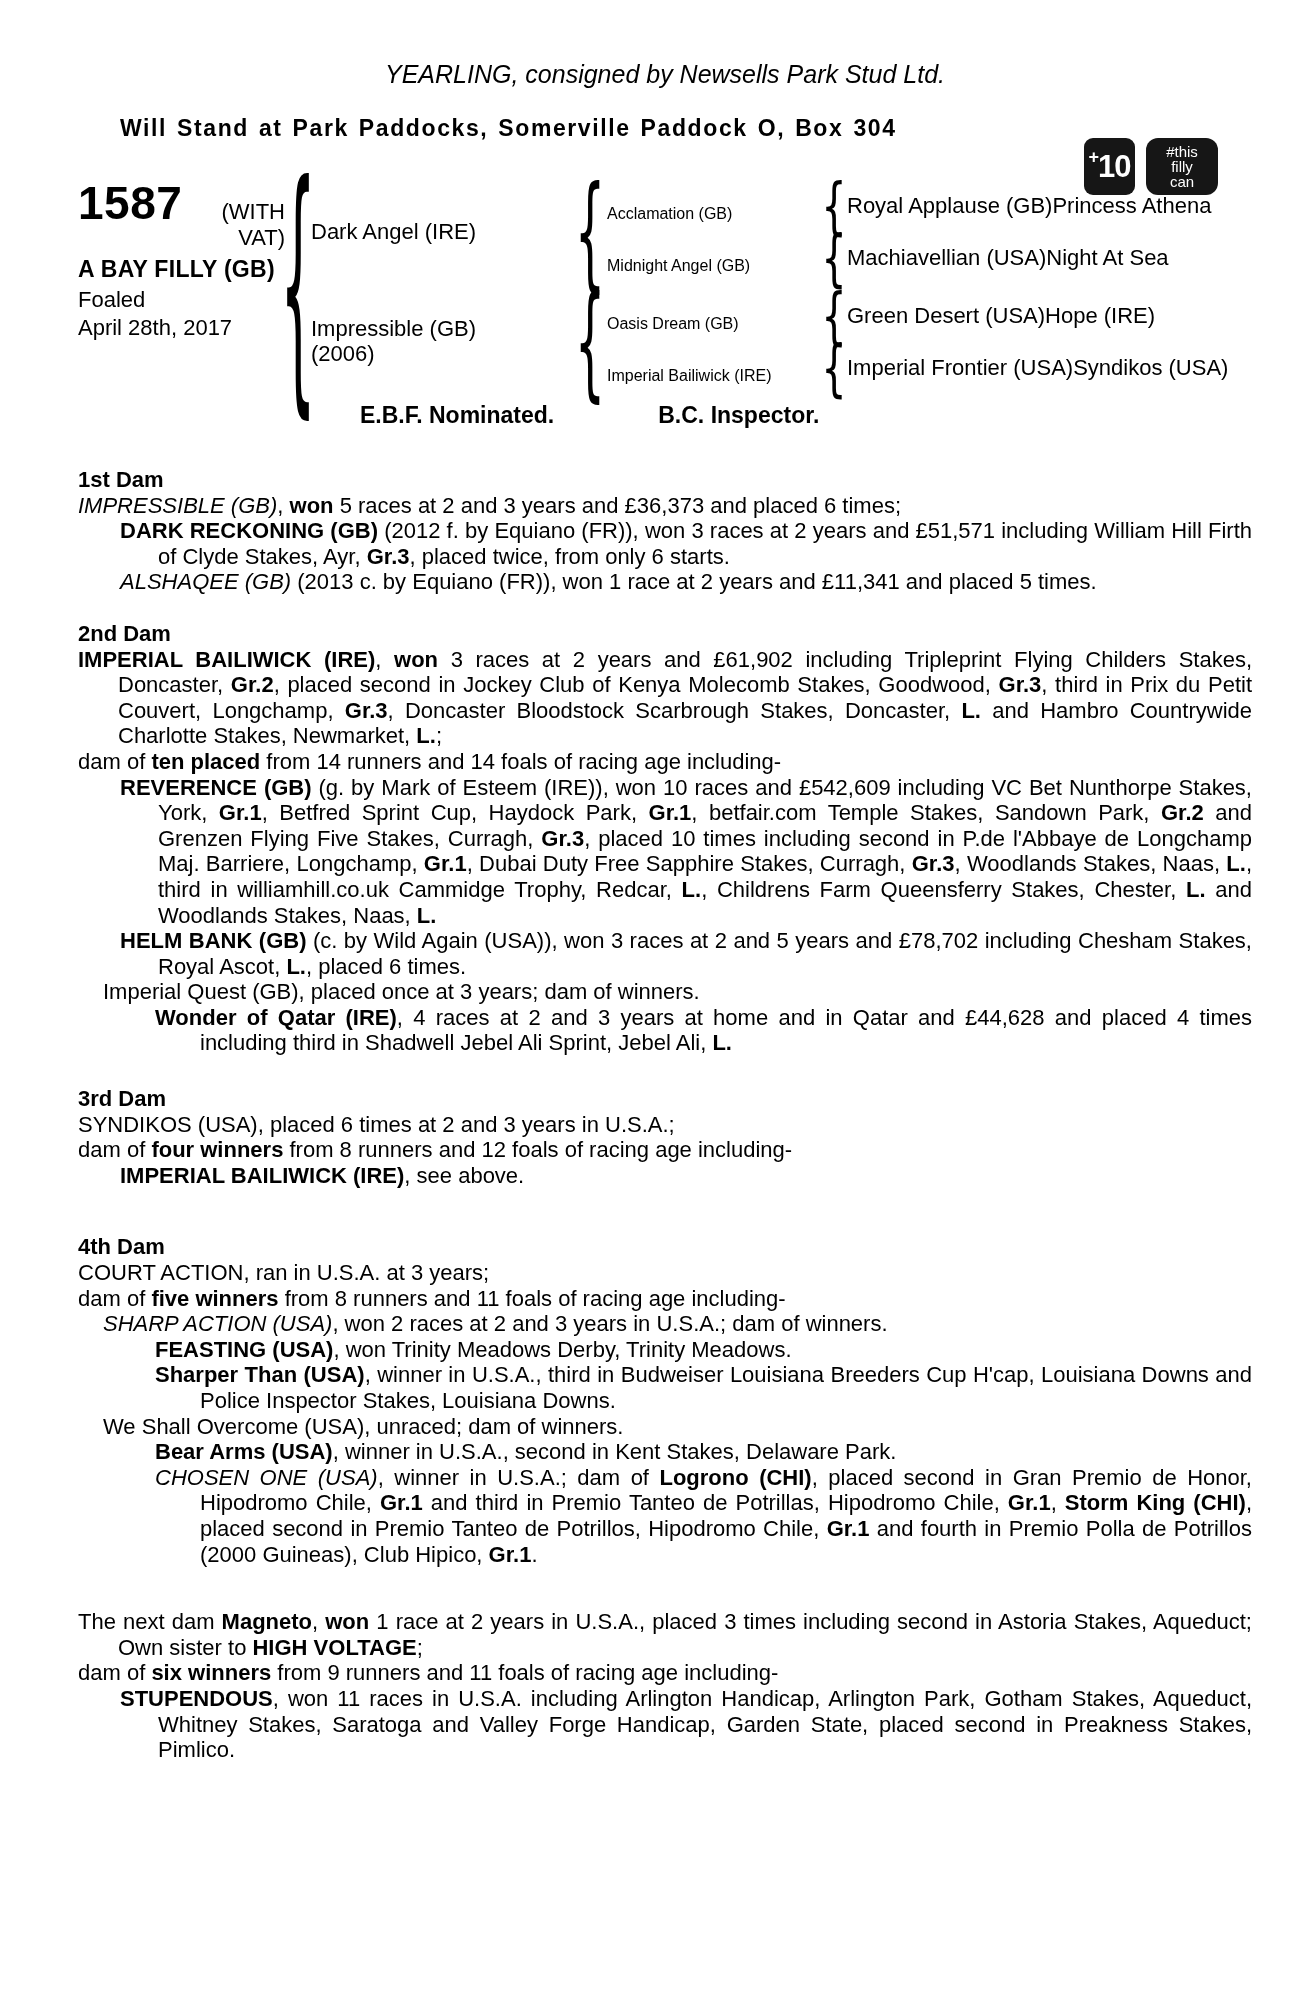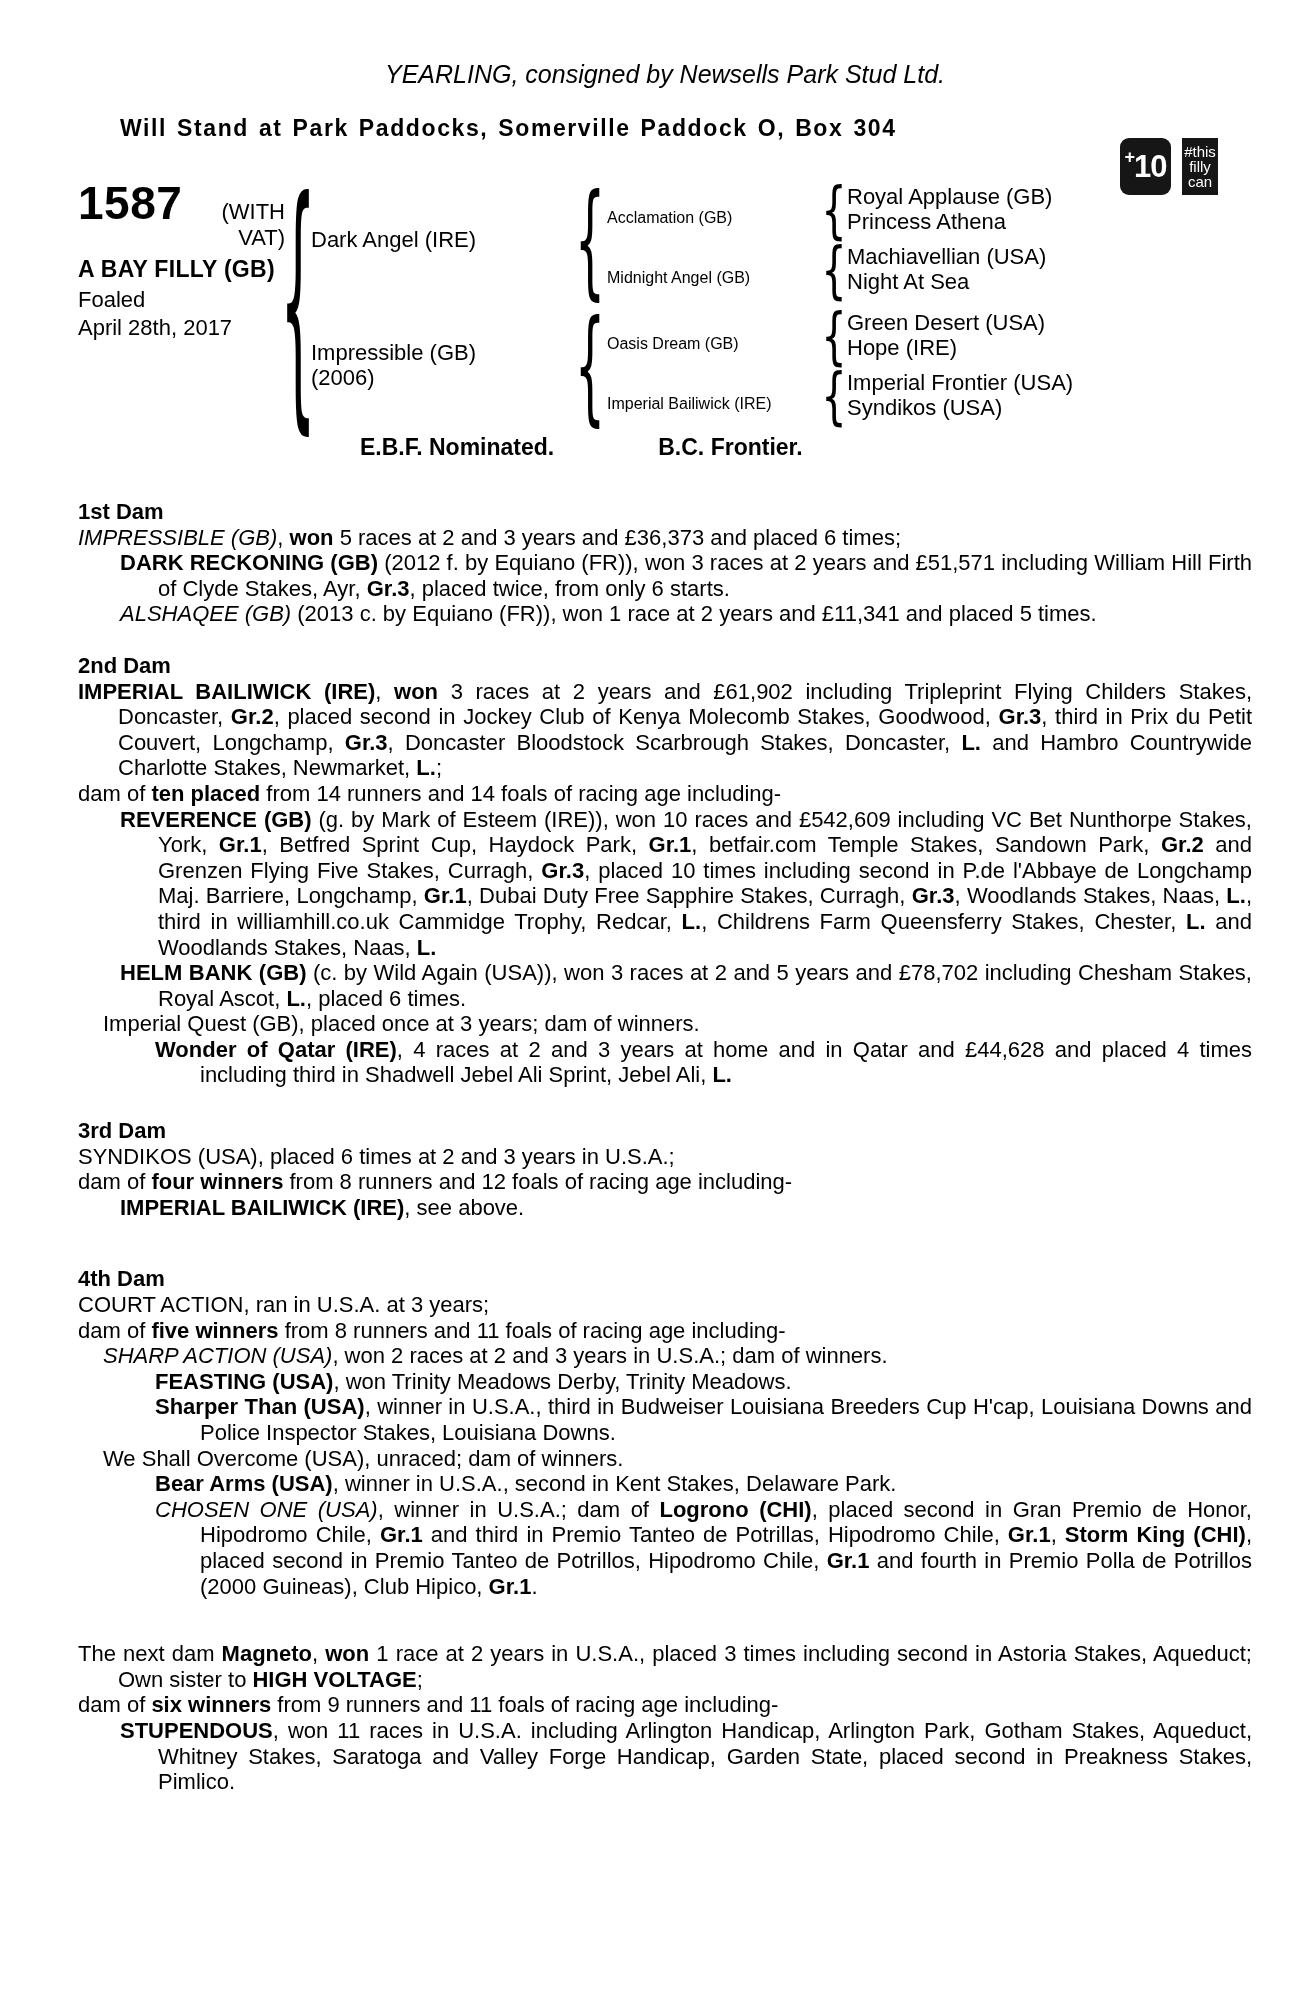--- a/index.html
+++ b/index.html
@@ -7,21 +7,21 @@
         font-family:"Liberation Sans",sans-serif;overflow:hidden;margin:0 auto;}
   .content{position:absolute;left:78px;right:62px;top:0;}
 
   .consignor{margin-top:60px;text-align:center;font-style:italic;font-size:25px;}
   .standline{margin-top:26px;font-weight:700;font-size:23px;letter-spacing:1.6px;word-spacing:2px;margin-left:42px;}
 
   .badges{position:absolute;top:138px;right:96px;display:flex;gap:11px;}
   .badge{background:#161616;color:#fff;height:57px;display:flex;align-items:center;justify-content:center;}
   .badge-plus10{width:51px;border-radius:9px;font-weight:700;font-size:31px;letter-spacing:-1px;}
   .badge-plus10 .plus{font-size:18px;position:relative;top:-9px;font-weight:700;}
-  .badge-hash{width:36px;flex-direction:column;font-size:15px;line-height:15px;font-weight:400;}
+  .badge-hash{width:72px;flex-direction:column;font-size:15px;line-height:15px;font-weight:400;border-radius:12px;}
   .badge-hash span{display:block;text-align:center;}
 
   .pedigree-row{display:flex;margin-top:34px;align-items:flex-start;}
   .lot-info{width:207px;flex:none;}
   .lot-line{display:flex;align-items:baseline;gap:9px;text-align:right;}
   .lot-number{font-size:46px;font-weight:700;letter-spacing:0.5px;}
   .lot-vat{font-size:22px;}
   .lot-desc{font-size:23px;font-weight:700;margin-top:5px;letter-spacing:0.3px;}
   .lot-foaled{font-size:22px;margin-top:4px;}
   .lot-foaled-date{font-size:22px;margin-top:2px;}
@@ -34,21 +34,21 @@
   .brace-med{width:34px;}  .brace-med  .brace-glyph{font-size:48px;transform:scaleY(2.6);}
   .brace-sm{width:26px;}   .brace-sm   .brace-glyph{font-size:40px;transform:scaleY(1.55);}
 
   .parents-col{display:flex;flex-direction:column;gap:16px;}
   .parent-group{display:flex;align-items:center;}
   .parent-name{width:262px;flex:none;font-size:22px;line-height:25px;}
   .parent-name .year{display:block;}
   .gp-col{display:flex;flex-direction:column;gap:10px;}
   .gp-row{display:flex;align-items:center;}
   .gp-name{width:214px;flex:none;font-size:16px;line-height:25px;margin-top:17px;}
-  .ggp-col{display:flex;flex-direction:column;}
+  .ggp-col{display:flex;flex-direction:row;}
   .ggp{font-size:22px;line-height:25px;white-space:nowrap;}
 
   .nominations{display:flex;margin-top:14px;font-weight:700;font-size:23px;}
   .nom-ebf{margin-left:282px;}
   .nom-bc{margin-left:104px;}
 
   .sections{margin-top:38px;}
   .section{margin-top:26px;}
   .section-first-dam{margin-top:0;}
   .section-third-dam{margin-top:30px;}
@@ -149,21 +149,21 @@
               </div>
             </div>
           </div>
 
         </div>
       </div>
     </div>
 
     <div class="nominations">
       <span class="nom-ebf">E.B.F. Nominated.</span>
-      <span class="nom-bc">B.C. Frontier.</span>
+      <span class="nom-bc">B.C. Inspector.</span>
     </div>
 
     <div class="sections">
         <div class="section section-first-dam">
           <div class="sec-heading">1st Dam</div>
           <p class="para style-flush"><span class="i">IMPRESSIBLE (GB)</span><span>, </span><span class="b">won</span><span> 5 races at 2 and 3 years and £36,373 and placed 6 times;</span></p>
           <p class="para style-prog1"><span class="b">DARK RECKONING (GB)</span><span> (2012 f. by Equiano (FR)), won 3 races at 2 years and £51,571 including William Hill Firth of Clyde Stakes, Ayr, </span><span class="b">Gr.3</span><span>, placed twice, from only 6 starts.</span></p>
           <p class="para style-prog1"><span class="i">ALSHAQEE (GB)</span><span> (2013 c. by Equiano (FR)), won 1 race at 2 years and £11,341 and placed 5 times.</span></p>
         </div>
         <div class="section section-second-dam">

